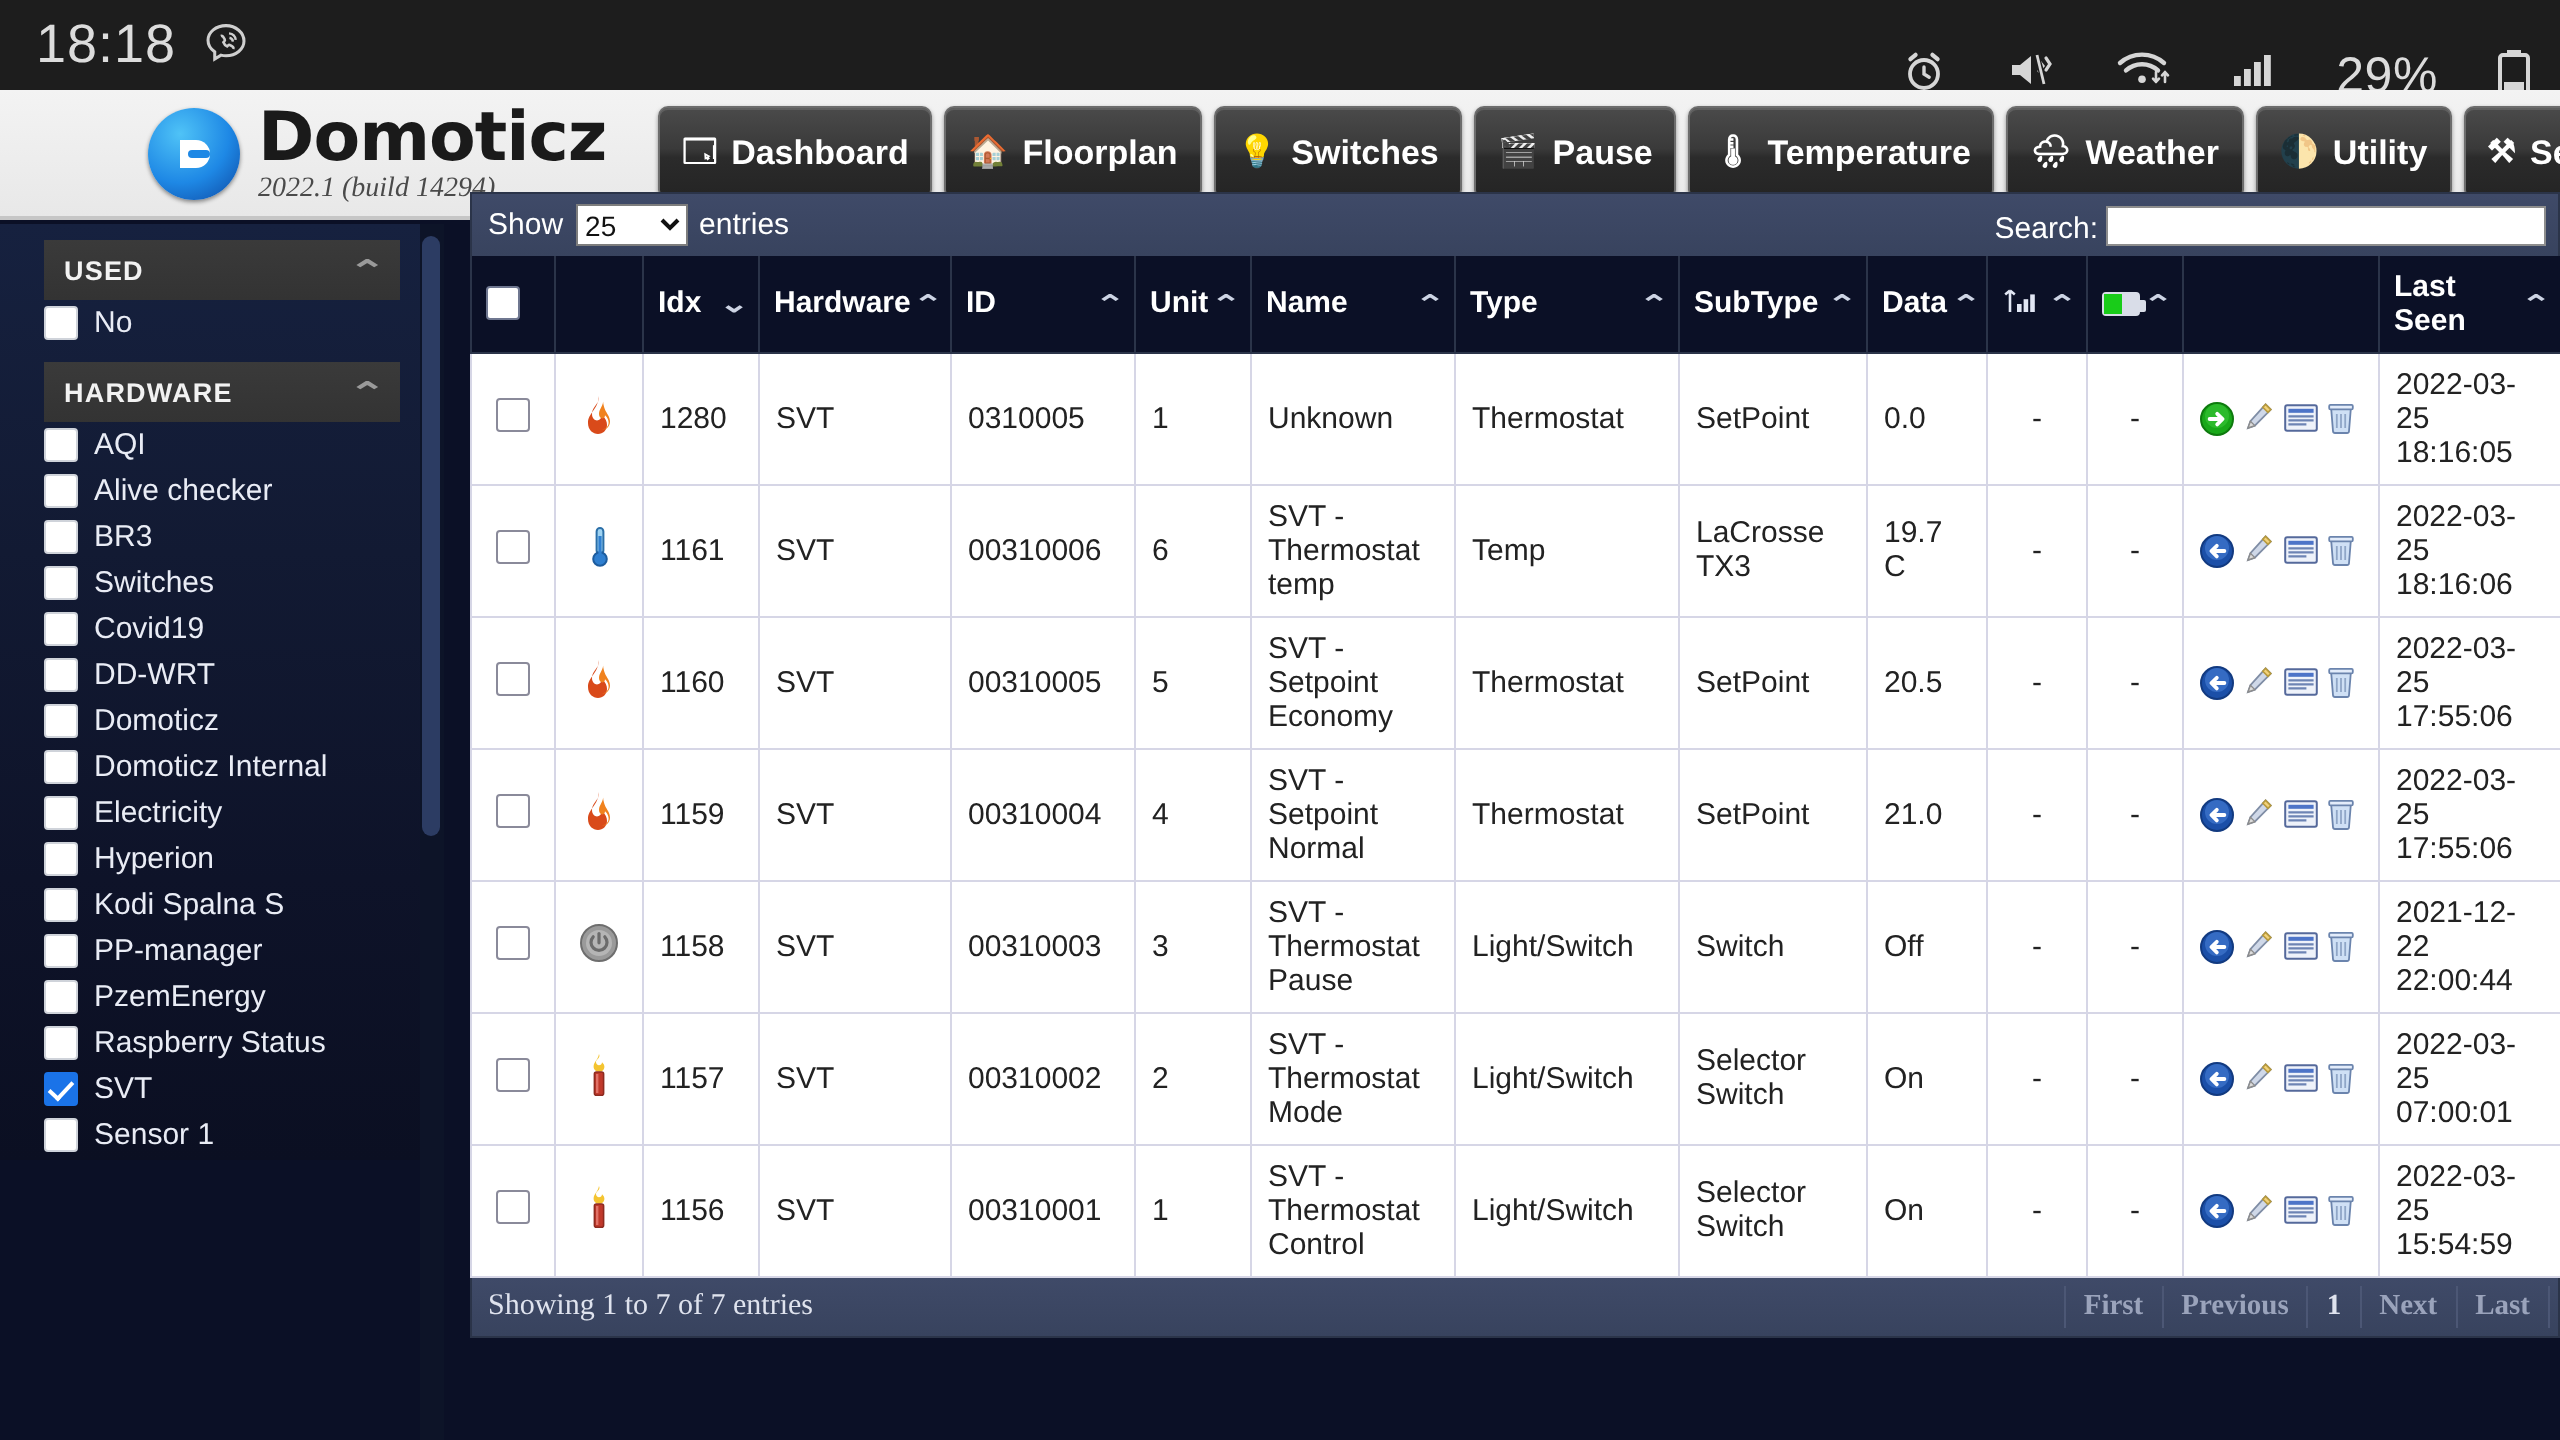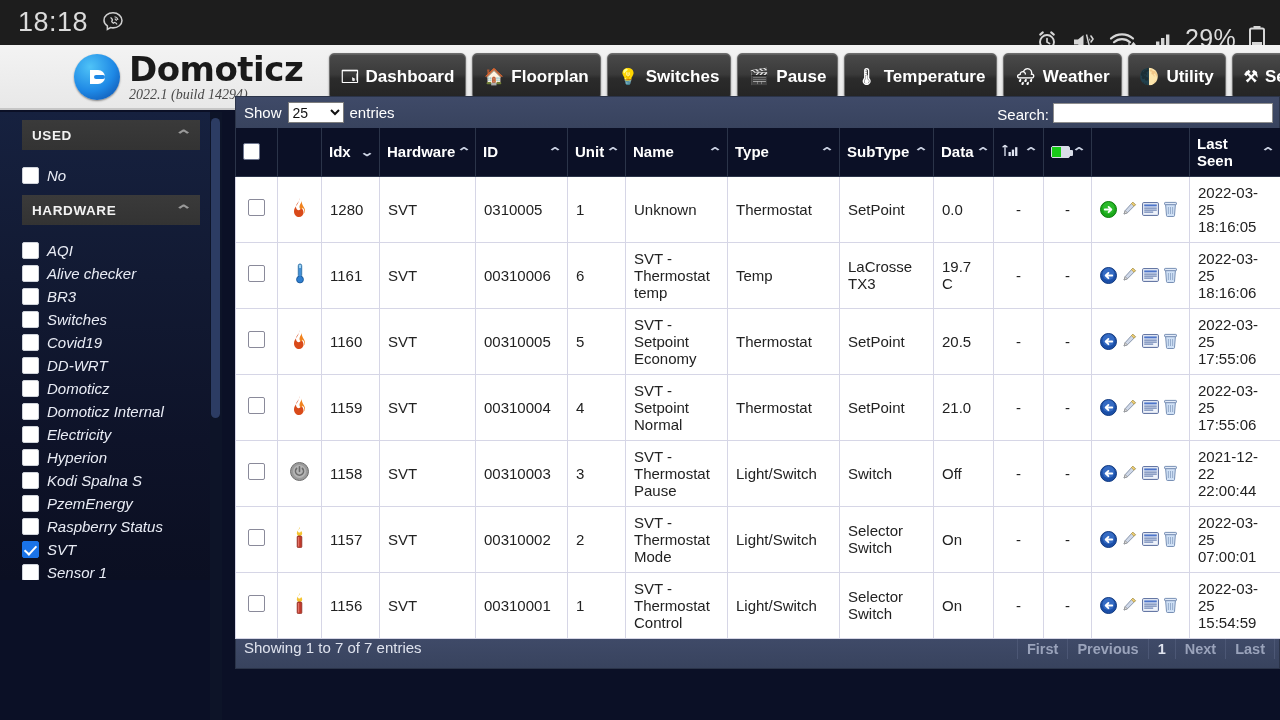--- a/index.html
+++ b/index.html
@@ -11,21 +11,21 @@
 
   
   #statusbar{
     position:absolute; left:0; top:0; width:1280px; height:45px;
     background:#1d1d1d; color:#d6d6d6;
     display:flex; align-items:center; justify-content:space-between;
     padding:0 14px 0 18px;
   }
   #sb-left{ display:flex; align-items:center; gap:12px; }
   #sb-clock{ font-size:27px; letter-spacing:0.5px; color:#dcdcdc; }
-  #sb-right{ display:flex; align-items:flex-end; gap:12px;margin-top:32px; }
+  #sb-right{ display:flex; align-items:flex-start; gap:29px;margin-top:32px; }
   .sb-ic{ display:inline-flex; align-items:center; }
   #sb-battpct{ font-size:25px; color:#dcdcdc; letter-spacing:0.3px; }
 
   
   #topbar{
     position:absolute; left:0; top:45px; width:1280px; height:65px;
     background:linear-gradient(#f3f3f3,#e8e8e8);
     border-bottom:2px solid #c6c6c6;
     display:flex; align-items:center;
   }
@@ -64,21 +64,21 @@
     overflow:hidden;
   }
   .side-head{
     margin:8px 22px 0 22px; height:30px;
     background:linear-gradient(#3a3a3a,#333);
     display:flex; align-items:center; justify-content:space-between;
     padding:0 10px; color:#f2f2f2; font-size:13.5px; font-weight:bold;
     letter-spacing:0.6px;
   }
   .chev-up{ color:#9a9a9a; font-size:14px; transform:scaleX(1.6); }
-  .side-list{ margin:14px 0 0 22px;font-style:italic; }
+  .side-list{ margin:0 0 0 22px; }
   .side-item{
     display:flex; align-items:center; gap:8px;
     height:23px; color:#e9ecf5; font-size:15px; cursor:pointer;
   }
   .cbx{
     width:17px; height:17px; background:#fff;
     border:1px solid #cfd3da; border-radius:2px; flex:none;
     display:flex; align-items:center; justify-content:center;
   }
   .cbx.on{ background:#1a73e8; border-color:#1a73e8; }
@@ -149,22 +149,22 @@
     background:#d9dde8;
   }
   .batt-ic::after{
     content:"";position:absolute;right:-4px;top:3px;width:3px;height:6px;background:#d9dde8;border-radius:0 1px 1px 0;
   }
   .batt-fill{ position:absolute; left:0; top:0; bottom:0; width:55%; background:#19cc19; }
 
   #dt-bottom{
     height:30px; background:linear-gradient(#3f4a68,#38435e);
     border:1px solid #2b3449; border-top:none;
-    display:flex; align-items:flex-start; justify-content:space-between;
-    padding:0 4px 0 8px; color:#dfe3ee; font-size:15px;
+    display:flex; align-items:center; justify-content:space-between;
+    padding:0 4px 0 8px; color:#dfe3ee; font-size:15px;font-family:Liberation Serif, serif;
   }
   #pager{ display:flex; align-items:center; }
   .pgbtn{
     padding:2px 9px; color:#9aa3bb; font-size:14.5px; font-weight:bold;
     border-left:1px solid #4c5775; cursor:pointer;
   }
   .pgbtn:last-child{ border-right:1px solid #4c5775; }
   .pgbtn.cur{ color:#dfe3ee; }
 </style>
 </head>
@@ -328,20 +328,24 @@
       <div class="side-item">
         <span class="cbx"></span>
         <span>Hyperion</span>
       </div>
       <div class="side-item">
         <span class="cbx"></span>
         <span>Kodi Spalna S</span>
       </div>
       <div class="side-item">
         <span class="cbx"></span>
+        <span>PP-manager</span>
+      </div>
+      <div class="side-item">
+        <span class="cbx"></span>
         <span>PzemEnergy</span>
       </div>
       <div class="side-item">
         <span class="cbx"></span>
         <span>Raspberry Status</span>
       </div>
       <div class="side-item">
         <span class="cbx on"></span>
         <span>SVT</span>
       </div>

